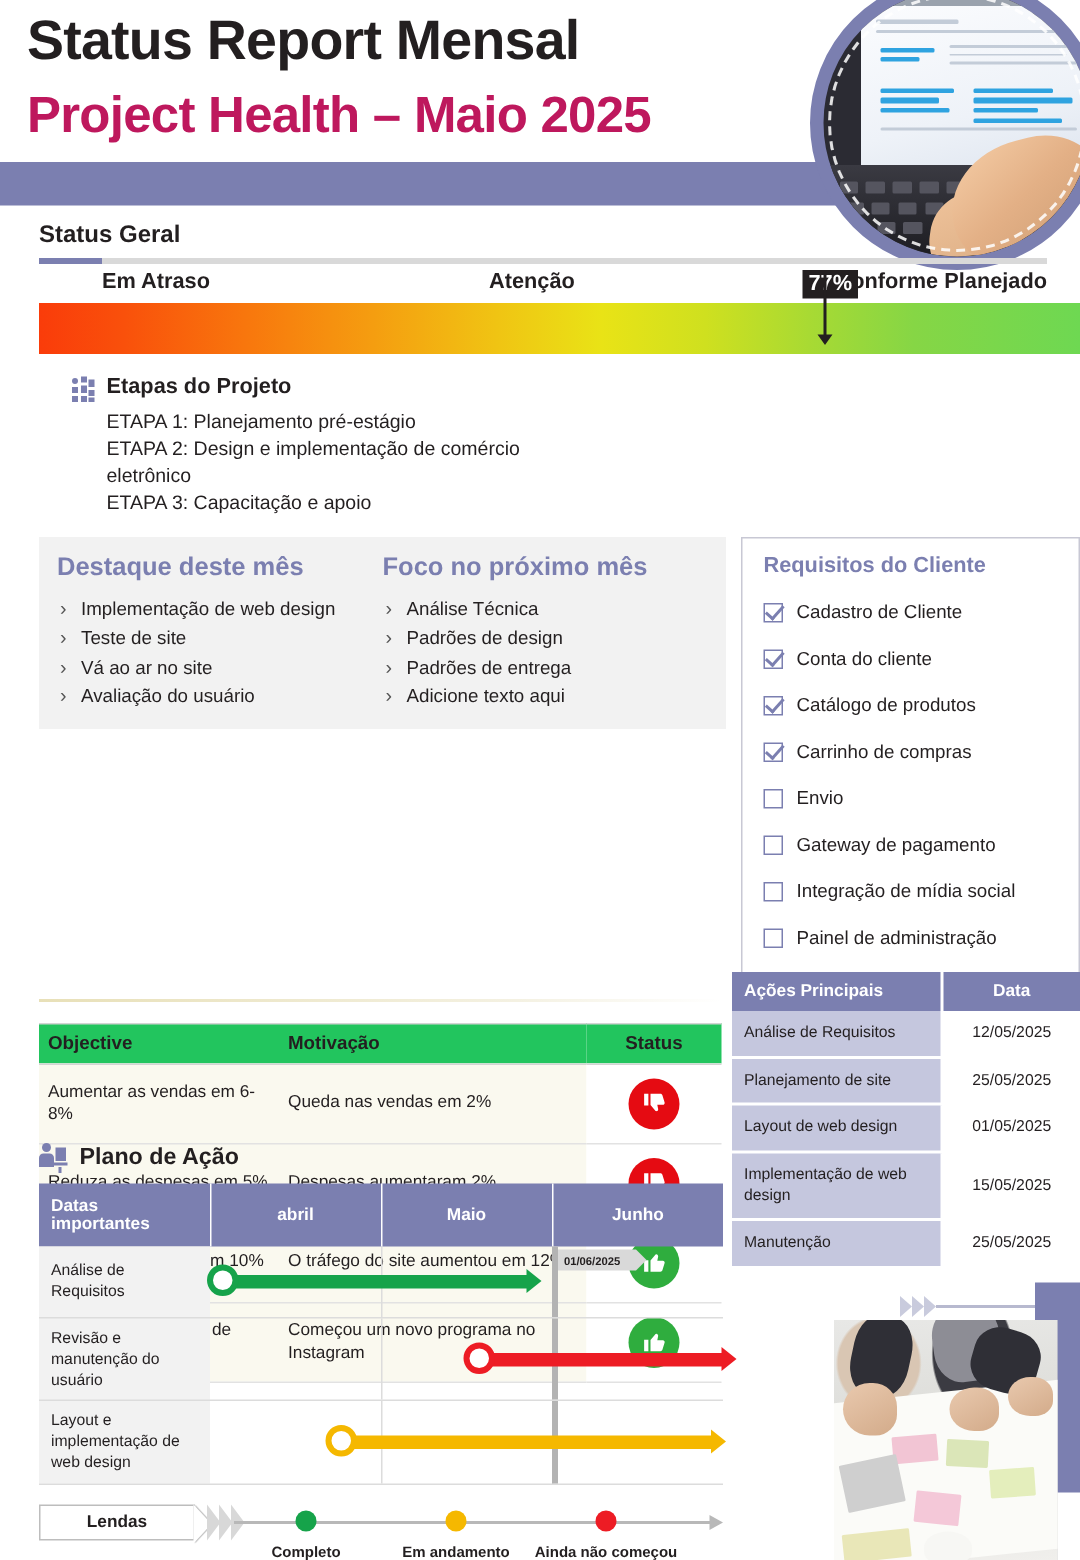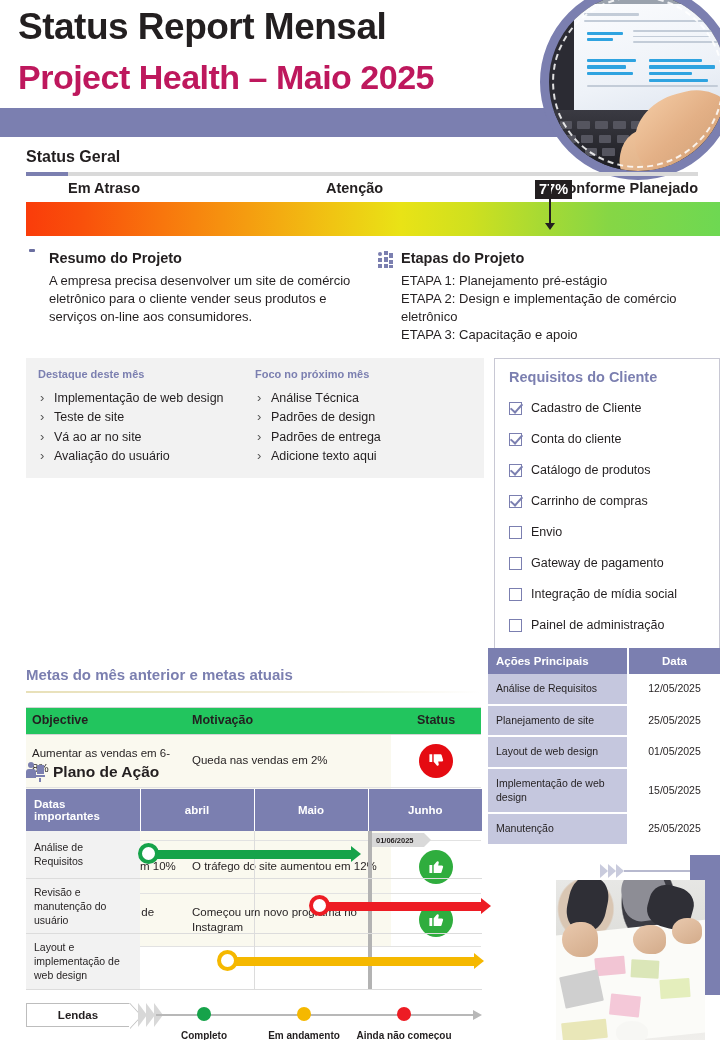--- a/index.html
+++ b/index.html
@@ -155,21 +155,21 @@
   }
 
   
   .mid-row { display: flex; margin: 14px 0 0 26px; width: 694px; align-items: flex-start; }
   .highlight {
     width: 458px; background: #f2f2f2; padding: 10px 12px 12px 12px;
   }
   .hl-cols { display: flex; }
   .hl-col { width: 50%; }
   .hl-col h4 {
-    font-size: 11px; font-weight: bold; color: #7b7fb0; margin-bottom: 9px;
+    font-size: 17px; font-weight: bold; color: #7b7fb0; margin-bottom: 9px;
   }
   .hl-col ul { list-style: none; }
   .hl-col li {
     font-size: 12.5px; line-height: 1.55; color: #231f20;
     position: relative; padding-left: 16px; white-space: nowrap;
   }
   .hl-col li::before {
     content: "›"; position: absolute; left: 2px; top: -1px;
     color: #555; font-size: 13px;
   }
@@ -438,27 +438,20 @@
     <div class="pct-badge">77%</div>
   </div>
 
   <div class="gauge-wrap">
     <div class="gauge"></div>
     <div class="gauge-pointer"></div>
   </div>
 </div>
 
 <div class="two-col">
-  <div class="col-left">
-    <div class="sec-head">
-      <span class="ico"><span class="ico-clip"></span></span>
-      <h3>Resumo do Projeto</h3>
-    </div>
-    <div class="sec-body">A empresa precisa desenvolver um site de comércio eletrônico para o cliente vender seus produtos e serviços on-line aos consumidores.</div>
-  </div>
 
   <div class="col-right">
     <div class="sec-head">
       <span class="ico ico-blocks">
         <b style="left:0;top:1px;width:4px;height:4px;border-radius:50%"></b>
         <b style="left:6px;top:0;width:4px;height:4px"></b>
         <b style="left:11px;top:2px;width:4px;height:5px"></b>
         <b style="left:0;top:7px;width:4px;height:4px"></b>
         <b style="left:6px;top:6px;width:4px;height:5px"></b>
         <b style="left:11px;top:9px;width:4px;height:4px"></b>
@@ -533,21 +526,20 @@
         </div>
         <div class="req-item">
           <span class="req-box"></span>
           <span class="req-label">Painel de administração</span>
         </div>
       </div>
   </div>
 </div>
 
 <div class="metas">
-  <h3>Metas do mês anterior e metas atuais</h3>
   <div class="metas-rule"></div>
   <table class="metas-tbl">
     <thead>
       <tr>
         <th>Objective</th>
         <th>Motivação</th>
         <th class="c-sts">Status</th>
       </tr>
     </thead>
     <tbody id="metas-body">

